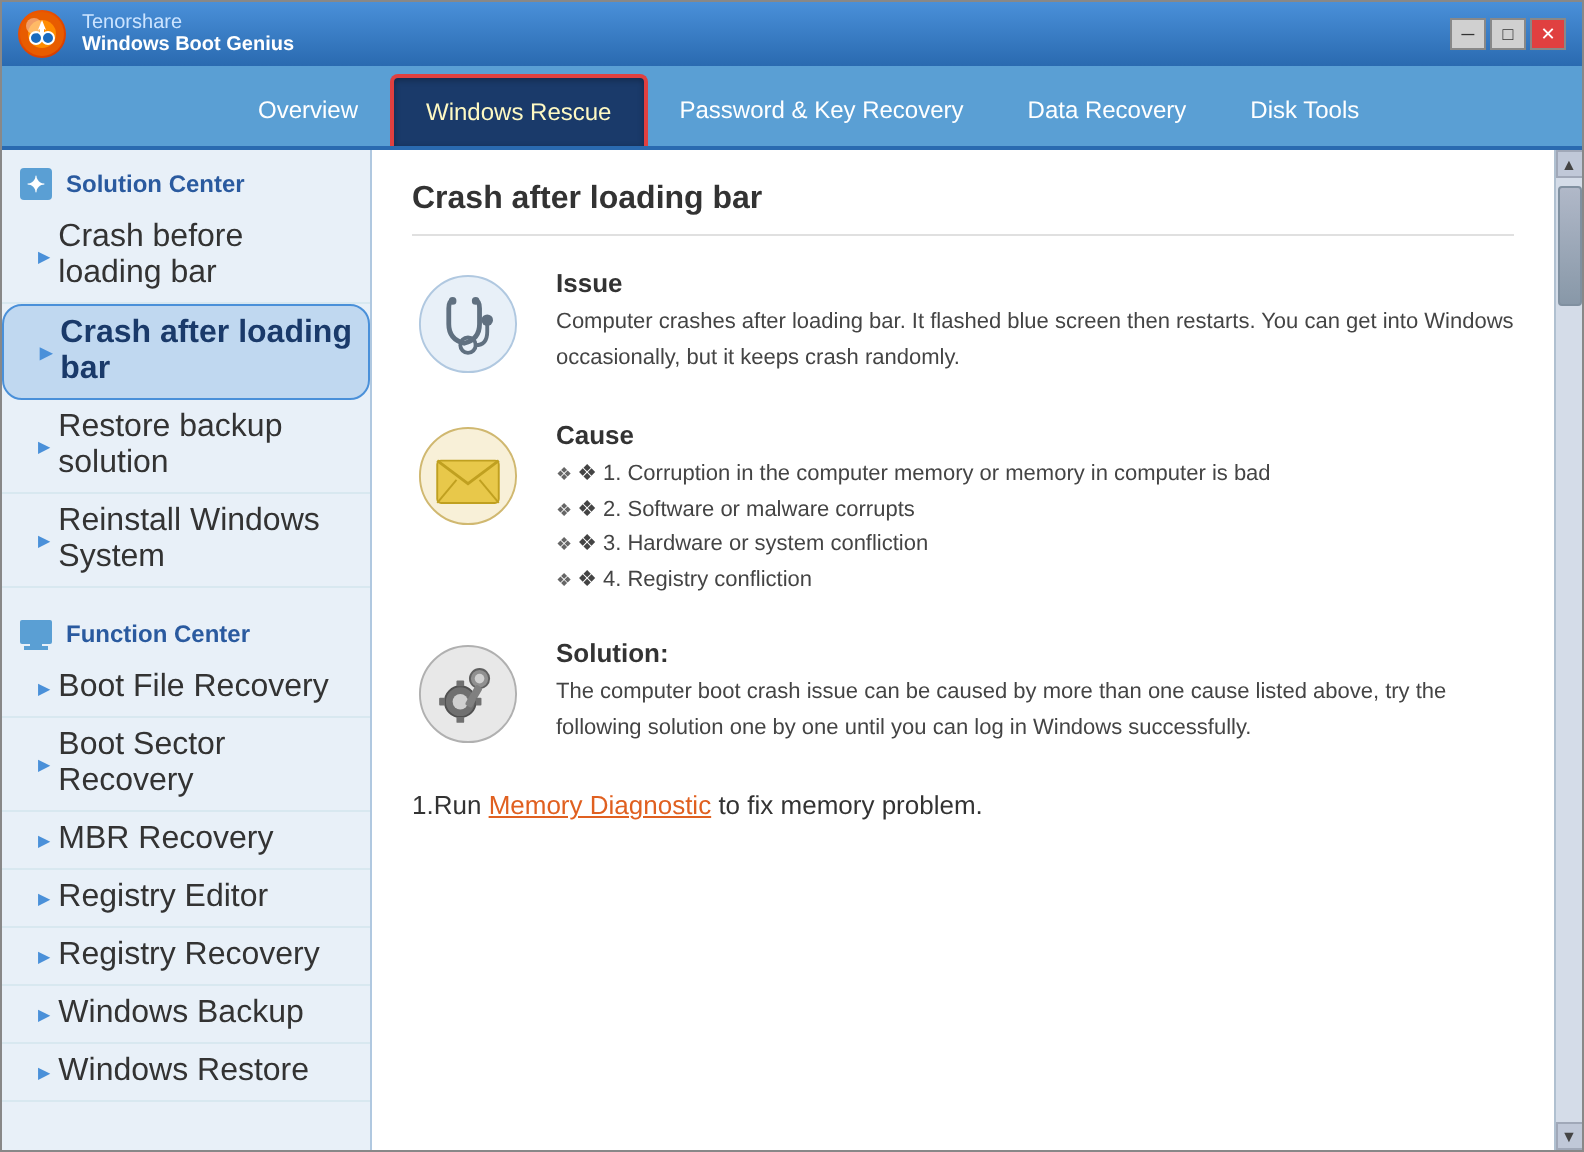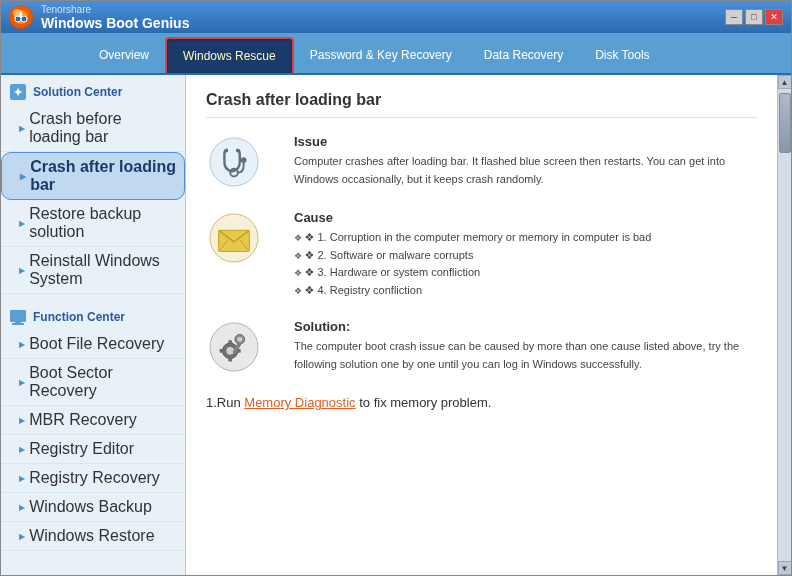--- a/index.html
+++ b/index.html
@@ -7,29 +7,29 @@
 
     .window { width: 792px; height: 576px; background: #f0f0f0; border: 1px solid #888; display: flex; flex-direction: column; }
 
     
     .title-bar { background: linear-gradient(to bottom, #4a90d9, #2a6ab0); height: 32px; display: flex; align-items: center; justify-content: space-between; padding: 0 8px; flex-shrink: 0; }
     .title-bar-left { display: flex; align-items: center; gap: 8px; }
     .title-icon { width: 24px; height: 24px; background: radial-gradient(circle at 40% 35%, #ff6600, #cc3300); border-radius: 50%; display: flex; align-items: center; justify-content: center; font-size: 10px; color: white; font-weight: bold; position: relative; }
     .title-icon::before { content: ''; position: absolute; top: 4px; left: 4px; width: 8px; height: 8px; border-radius: 50%; background: rgba(255,255,255,0.4); }
     .title-text-group { display: flex; flex-direction: column; }
     .title-brand { color: #cce4ff; font-size: 10px; }
-    .title-app { color: white; font-size: 14px; font-weight: bold; }
+    .title-app { color: white; font-size: 10px; font-weight: bold; }
     .title-controls { display: flex; gap: 2px; }
     .title-btn { width: 18px; height: 16px; background: #d0d0d0; border: 1px solid #888; display: flex; align-items: center; justify-content: center; font-size: 9px; cursor: pointer; color: #333; }
     .title-btn.close { background: #e04040; color: white; }
     .title-btn.min { background: #d0d0d0; }
     .title-btn.max { background: #d0d0d0; }
 
     
-    .nav-bar { background: #5a9fd4; height: 42px; display: flex; align-items: flex-end; padding-left: 82px; flex-shrink: 0; border-bottom: 2px solid #2a6ab0; }
+    .nav-bar { background: #5a9fd4; height: 42px; display: flex; align-items: flex-end; padding-left: 112px; flex-shrink: 0; border-bottom: 2px solid #2a6ab0; }
     .nav-tab { height: 36px; padding: 0 16px; display: flex; align-items: center; justify-content: center; font-size: 12px; color: white; cursor: pointer; background: transparent; border: none; white-space: nowrap; border-radius: 4px 4px 0 0; }
     .nav-tab.active { background: #1a3a6a; color: #fef9c3; border: 2px solid #e04040; border-bottom: none; box-shadow: inset 0 1px 3px rgba(0,0,0,0.3); }
 
     
     .main { display: flex; flex: 1; overflow: hidden; }
 
     
     .sidebar { width: 185px; background: #e8f0f8; border-right: 1px solid #b0c8e0; flex-shrink: 0; overflow-y: auto; }
     .sidebar-section-header { display: flex; align-items: center; gap: 6px; padding: 8px 8px 4px 8px; font-weight: bold; font-size: 12px; color: #2a5a9f; }
     .sidebar-section-icon { width: 18px; height: 18px; display: flex; align-items: center; justify-content: center; }
@@ -42,21 +42,21 @@
     .content { flex: 1; background: white; overflow-y: auto; padding: 16px 20px; position: relative; }
     .content-title { font-size: 16px; font-weight: bold; color: #333; margin-bottom: 16px; border-bottom: 1px solid #e0e0e0; padding-bottom: 8px; }
 
     
     .scrollbar { width: 14px; background: #e0e8f0; border-left: 1px solid #b0c0d0; display: flex; flex-direction: column; align-items: center; flex-shrink: 0; }
     .scroll-arrow { width: 14px; height: 14px; background: #c0c8d8; border: 1px solid #a0a8b8; display: flex; align-items: center; justify-content: center; font-size: 8px; cursor: pointer; color: #444; }
     .scroll-track { flex: 1; width: 14px; background: #d4dce8; position: relative; }
     .scroll-thumb { width: 12px; height: 60px; background: linear-gradient(to bottom, #b0b8c8, #8898a8); border: 1px solid #8090a0; border-radius: 2px; position: absolute; top: 4px; left: 1px; }
 
     
-    .section { display: flex; gap: 32px; margin-bottom: 20px; align-items: flex-start; }
+    .section { display: flex; gap: 16px; margin-bottom: 20px; align-items: flex-start; }
     .section-icon { width: 56px; height: 56px; flex-shrink: 0; display: flex; align-items: center; justify-content: center; }
     .section-text { flex: 1; }
     .section-title { font-weight: bold; font-size: 13px; color: #333; margin-bottom: 4px; }
     .section-body { font-size: 11px; color: #444; line-height: 1.6; }
     .section-body ul { list-style: none; padding-left: 0; }
     .section-body ul li::before { content: '❖ '; color: #666; font-size: 9px; }
     .solution-link { color: #e06020; text-decoration: underline; cursor: pointer; }
     .run-section { font-size: 13px; color: #333; margin-top: 8px; }
 
     

